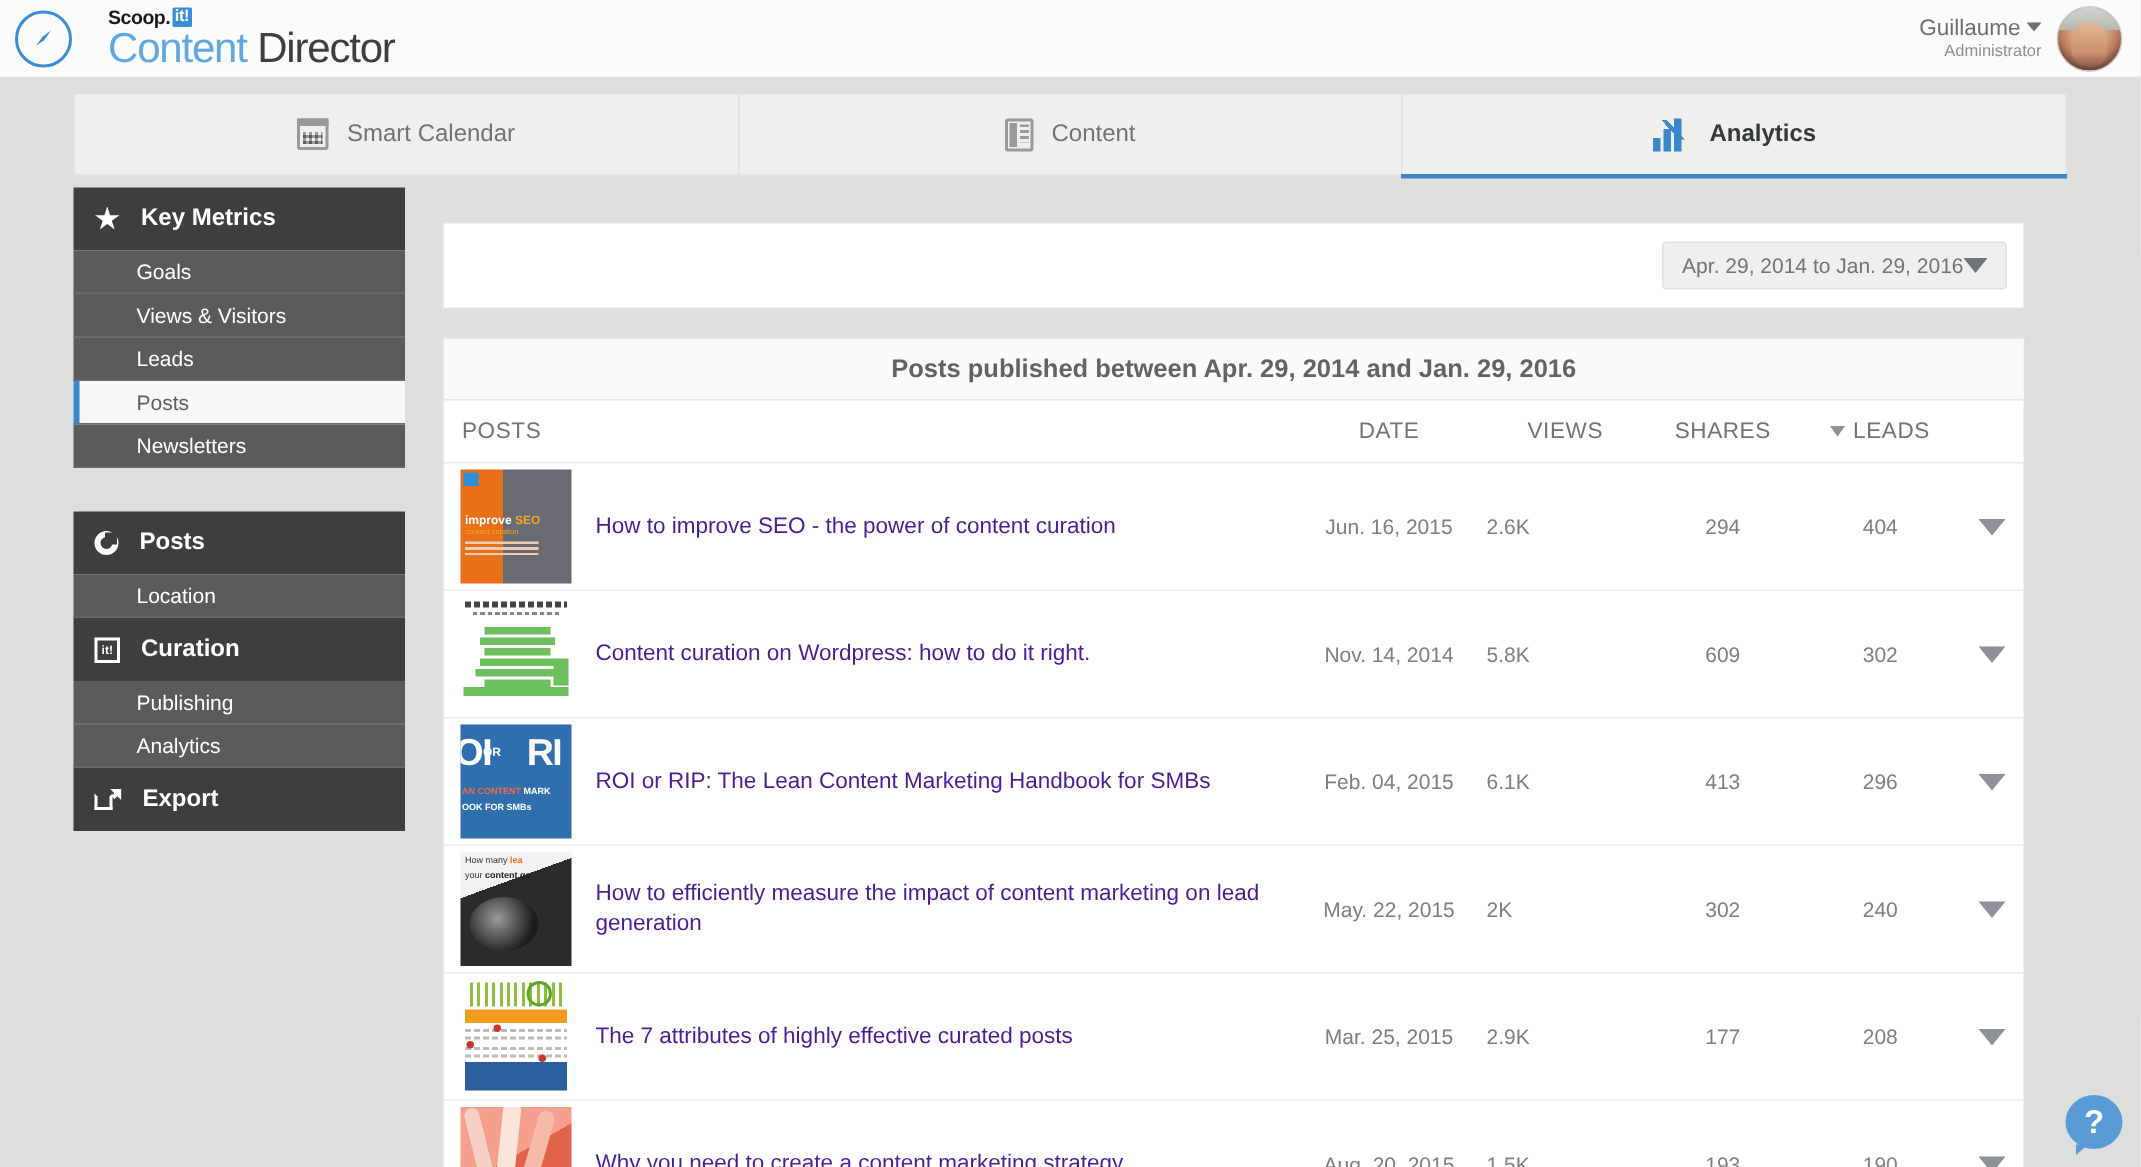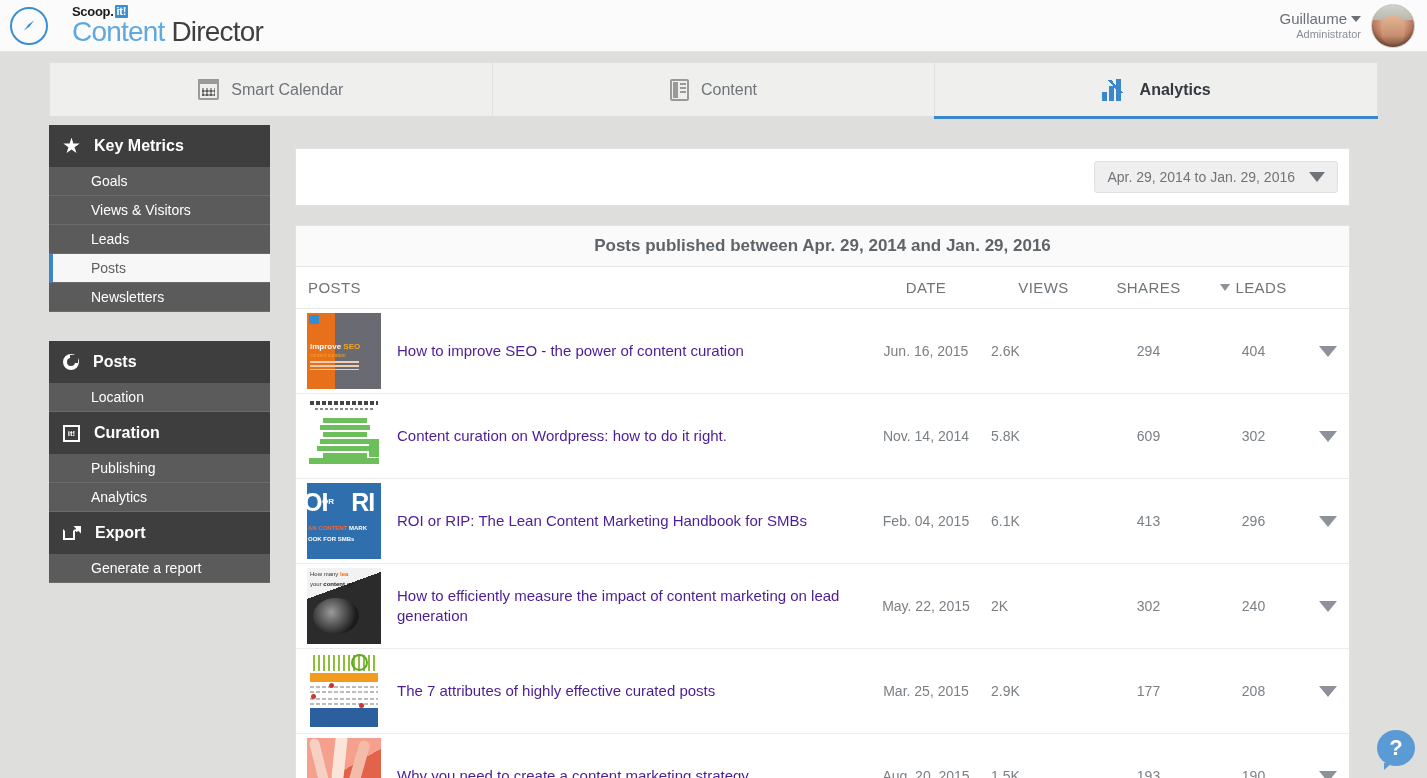--- a/index.html
+++ b/index.html
@@ -184,21 +184,21 @@
 
   
   .panel-daterange {
     position: absolute; top: 148px; left: 295px;
     width: 1055px; height: 58px;
     background: #fff; border: 1px solid #e2e2e2;
     display: flex; align-items: center; justify-content: flex-end;
   }
   .daterange-btn {
     background: #efefef; border: 1px solid #e0e0e0; border-radius: 3px;
-    height: 32px; display: flex; align-items: center; gap: 14px;
+    height: 32px; display: flex; align-items: center; 
     padding: 0 12px; margin-right: 11px; cursor: pointer;
     font-size: 14px; color: #6f7479;
   }
   .dr-caret {
     width: 0; height: 0;
     border-left: 8px solid transparent; border-right: 8px solid transparent;
     border-top: 10px solid #6f7479;
   }
 
   .panel-table {
@@ -411,23 +411,20 @@
     <div class="sb-item">
         <span>Analytics</span>
       </div>
   </div>
 
   <div class="sb-group">
     <div class="sb-header">
       <span class="ic-export"></span>
       <span>Export</span>
     </div>
-    <div class="sb-item">
-        <span>Generate a report</span>
-      </div>
   </div>
 
 </div>
 
 <div class="panel-daterange">
   <div class="daterange-btn">
     <span>Apr. 29, 2014 to Jan. 29, 2016</span>
     <span class="dr-caret"></span>
   </div>
 </div>

